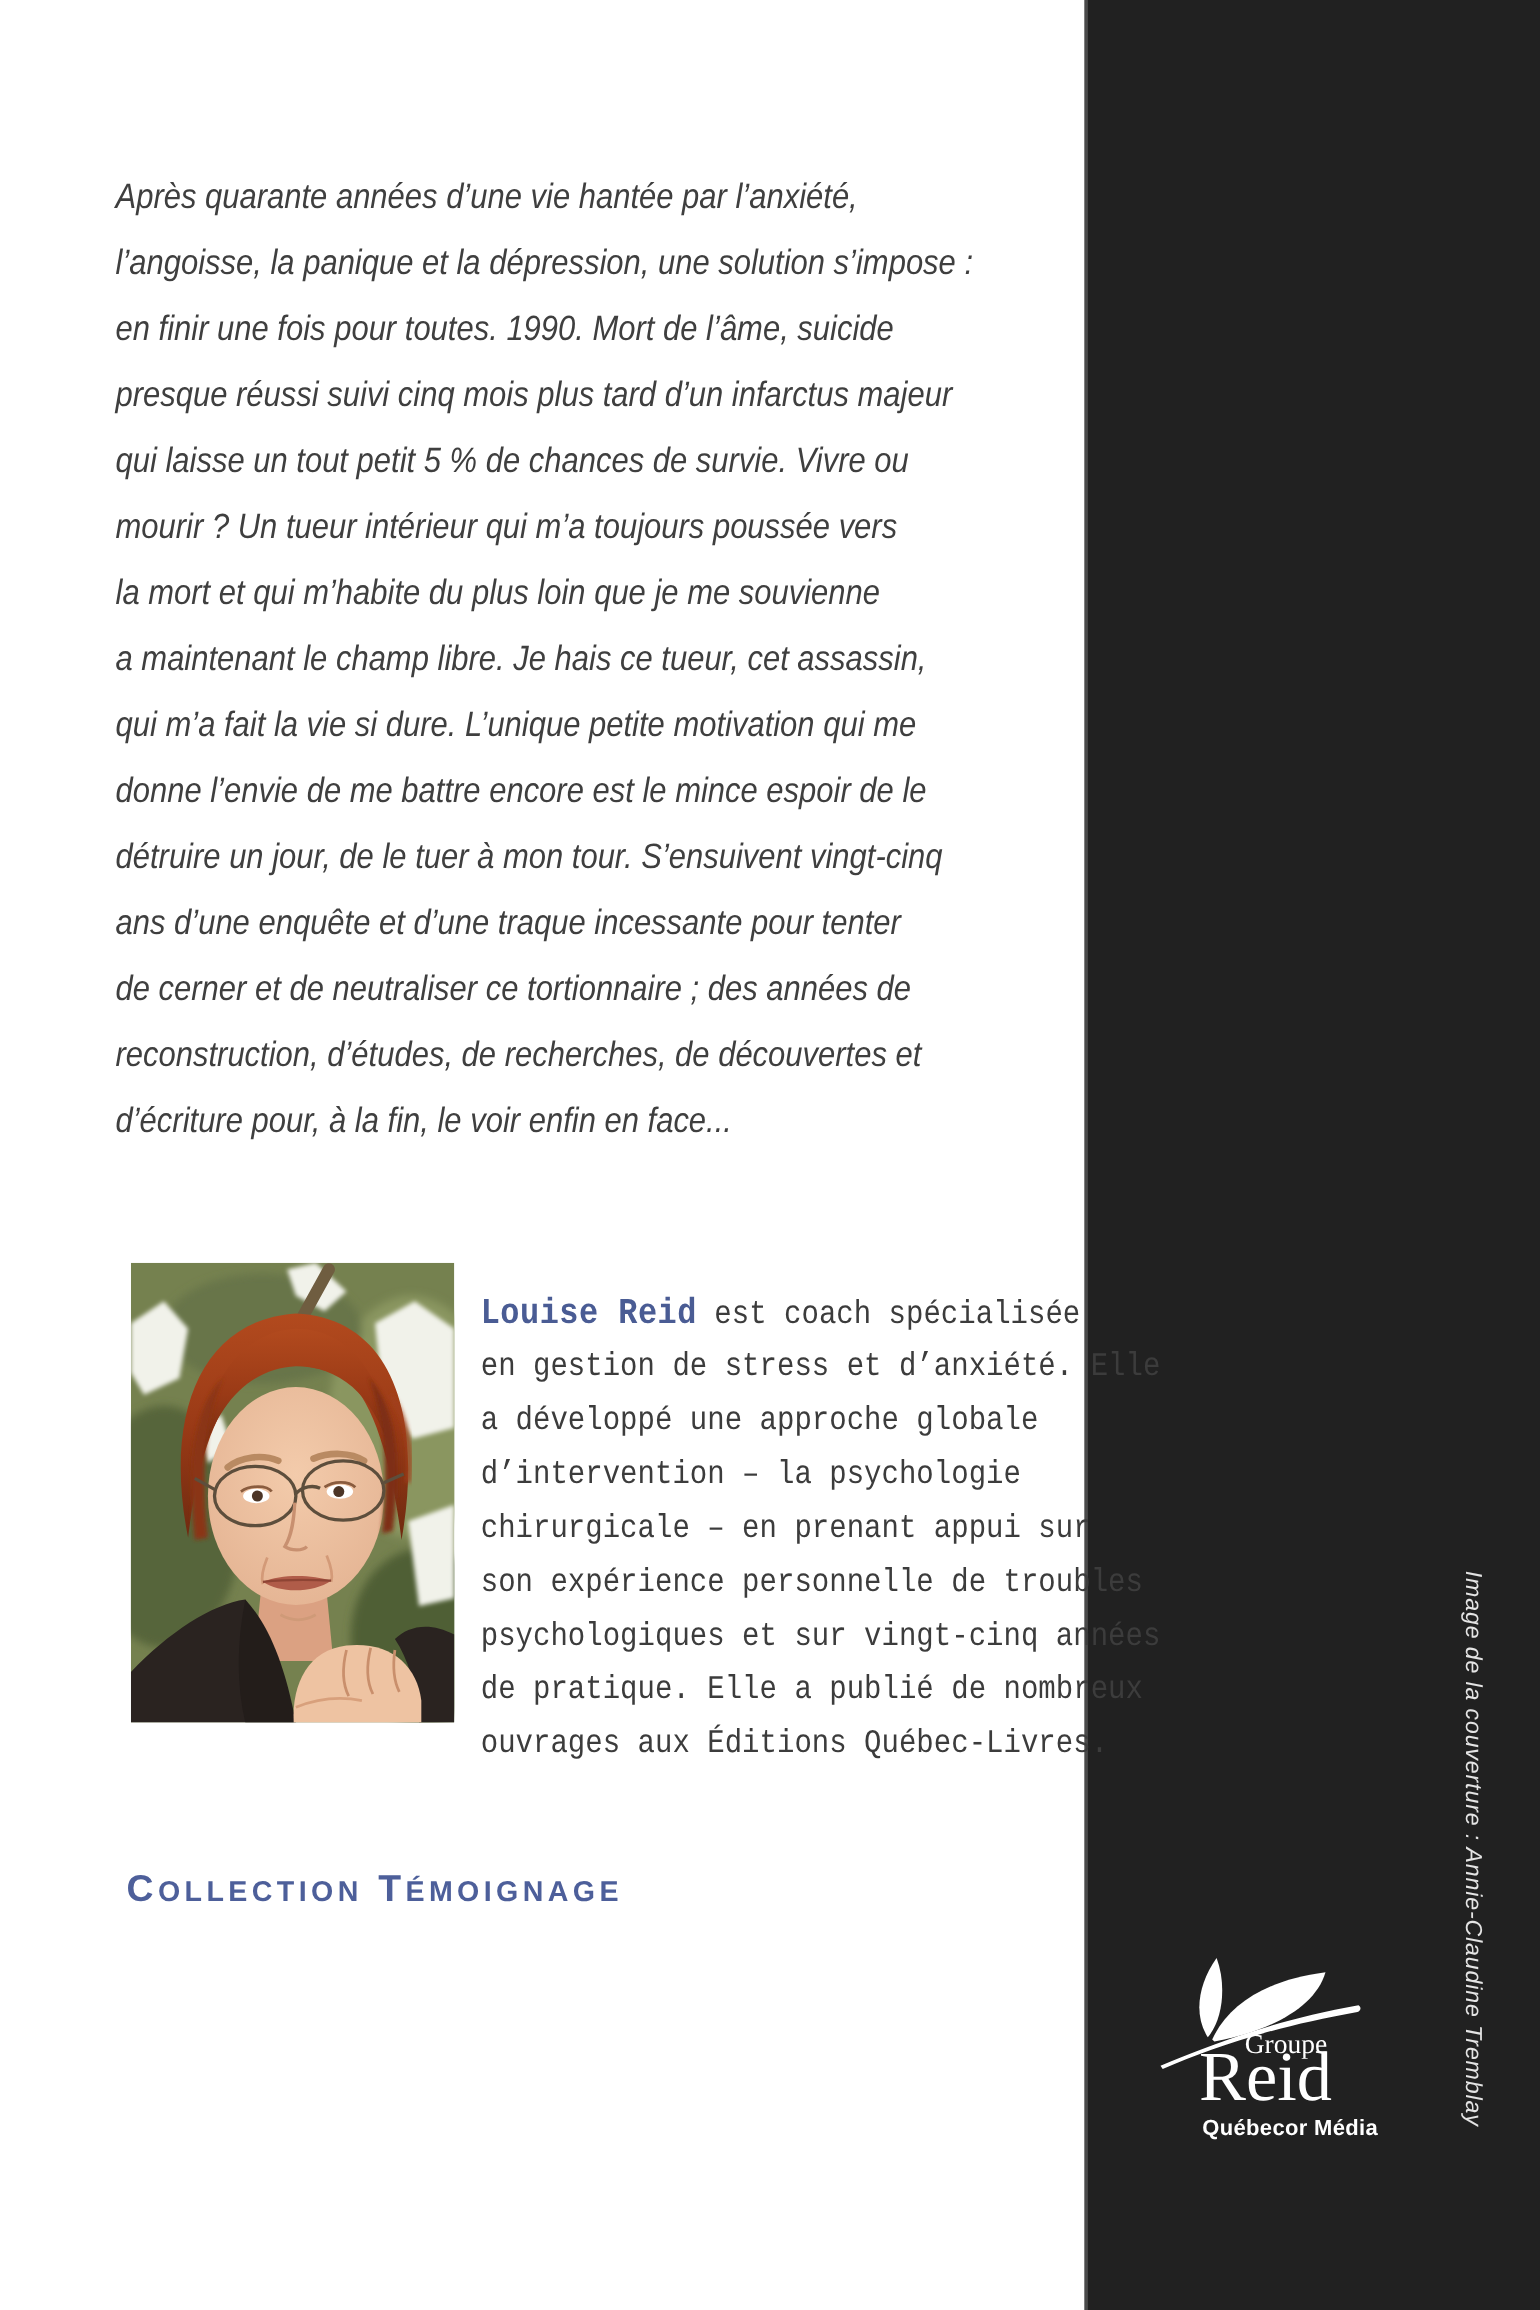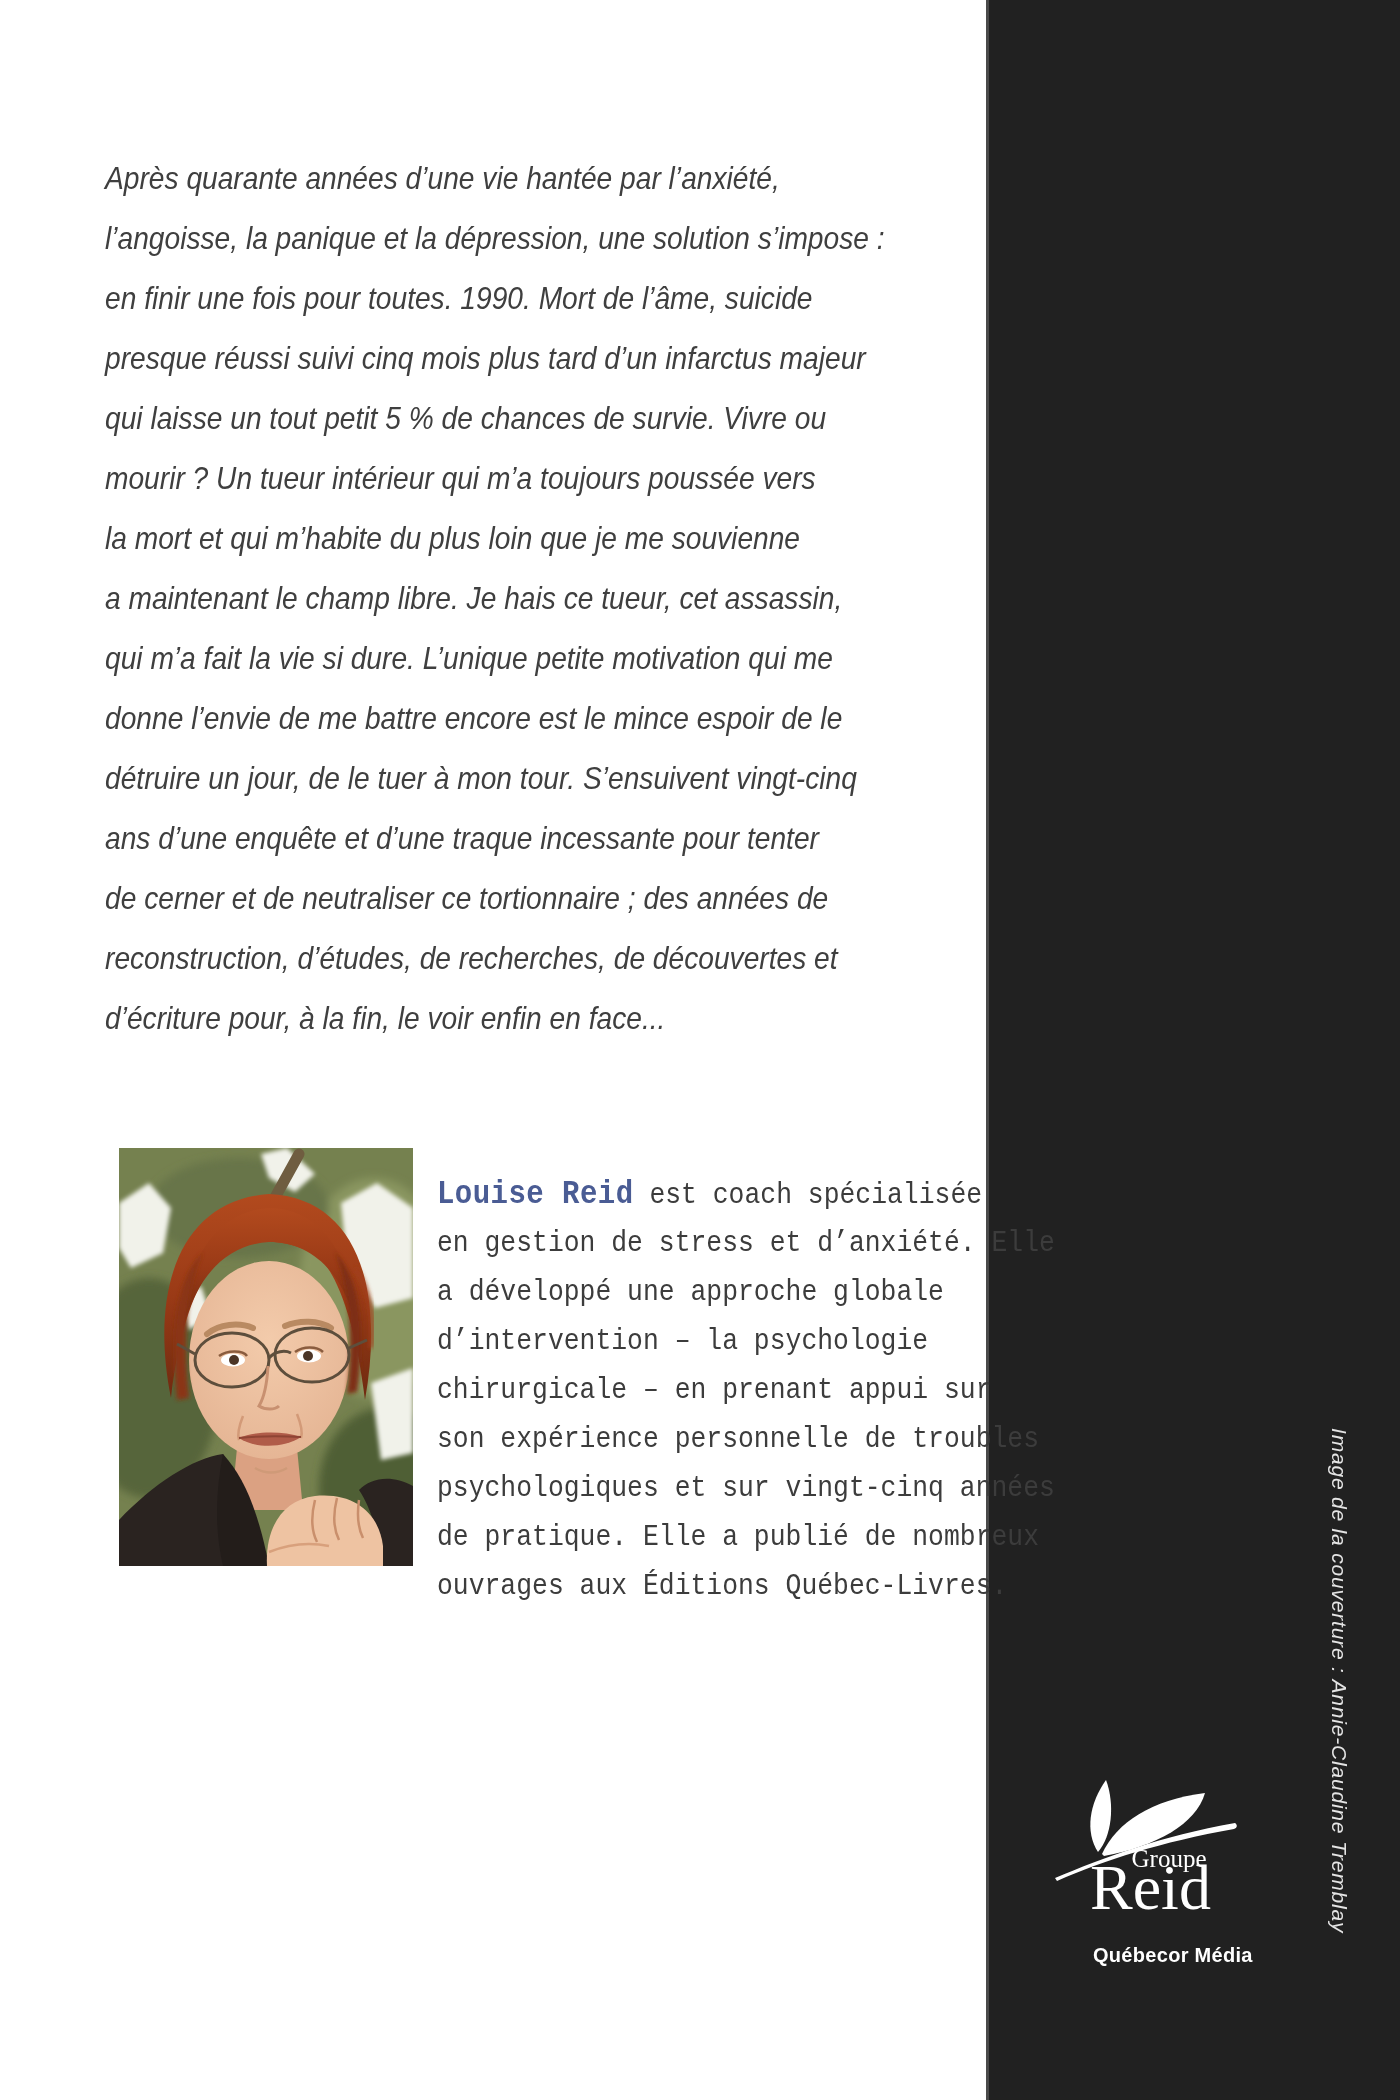--- a/index.html
+++ b/index.html
@@ -53,21 +53,21 @@
   .logo-groupe {
     position:absolute; left:105px; top:1845px; width:150px; text-align:center;
     font-family:"Liberation Serif", serif; font-size:25px; color:#ffffff;
   }
   .logo-livre {
     position:absolute; left:101px; top:1856px; line-height:1;
     font-family:"Liberation Serif", serif; font-size:64px; color:#ffffff;
   }
   .logo-sub {
     position:absolute; left:104px; top:1924px;
-    font-size:20px; font-weight:bold; letter-spacing:0.3px; color:#ffffff;margin-top:20px;
+    font-size:20px; font-weight:bold; letter-spacing:0.3px; color:#ffffff;
   }
   .credit {
     position:absolute; left:338px; top:1428px;
     writing-mode:vertical-rl; text-orientation:mixed; white-space:nowrap;
     font-style:italic; font-size:21px; letter-spacing:0.8px; color:#e4e4e4;
   }
 </style>
 </head>
 <body>
 
@@ -185,15 +185,18 @@
     <div class="bio-line">en gestion de stress et d’anxiété. Elle</div>
     <div class="bio-line">a développé une approche globale</div>
     <div class="bio-line">d’intervention – la psychologie</div>
     <div class="bio-line">chirurgicale – en prenant appui sur</div>
     <div class="bio-line">son expérience personnelle de troubles</div>
     <div class="bio-line">psychologiques et sur vingt-cinq années</div>
     <div class="bio-line">de pratique. Elle a publié de nombreux</div>
     <div class="bio-line">ouvrages aux Éditions Québec-Livres.</div>
   </div>
 
+  <div class="collection">
+    <span class="col-lead">C</span><span class="col-small">OLLECTION</span><span class="col-gap"></span><span class="col-lead">T</span><span class="col-small">ÉMOIGNAGE</span>
+  </div>
 
 
 </div>
 
 </body></html>

